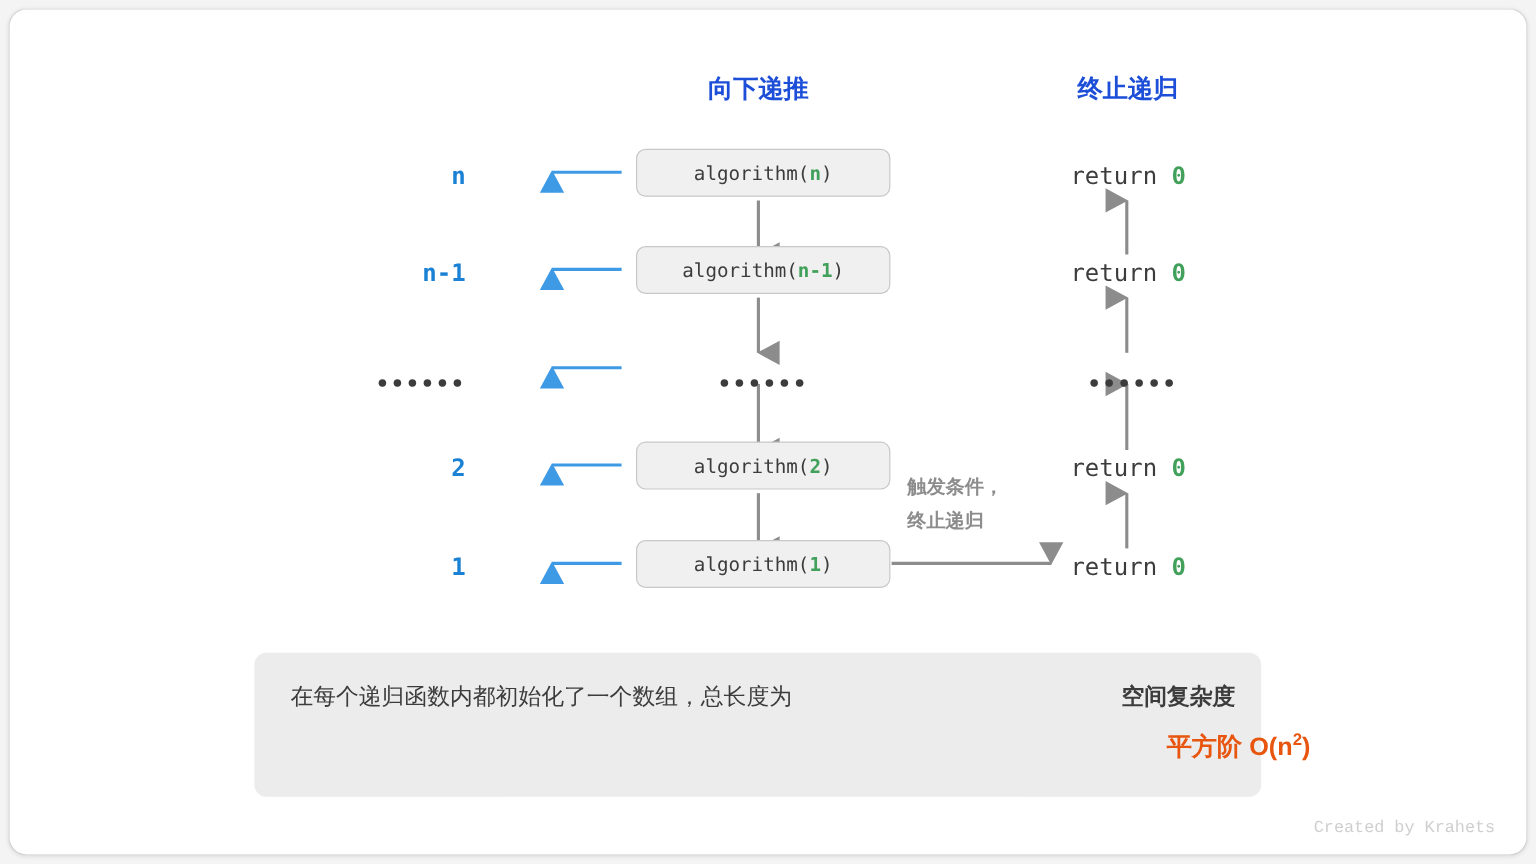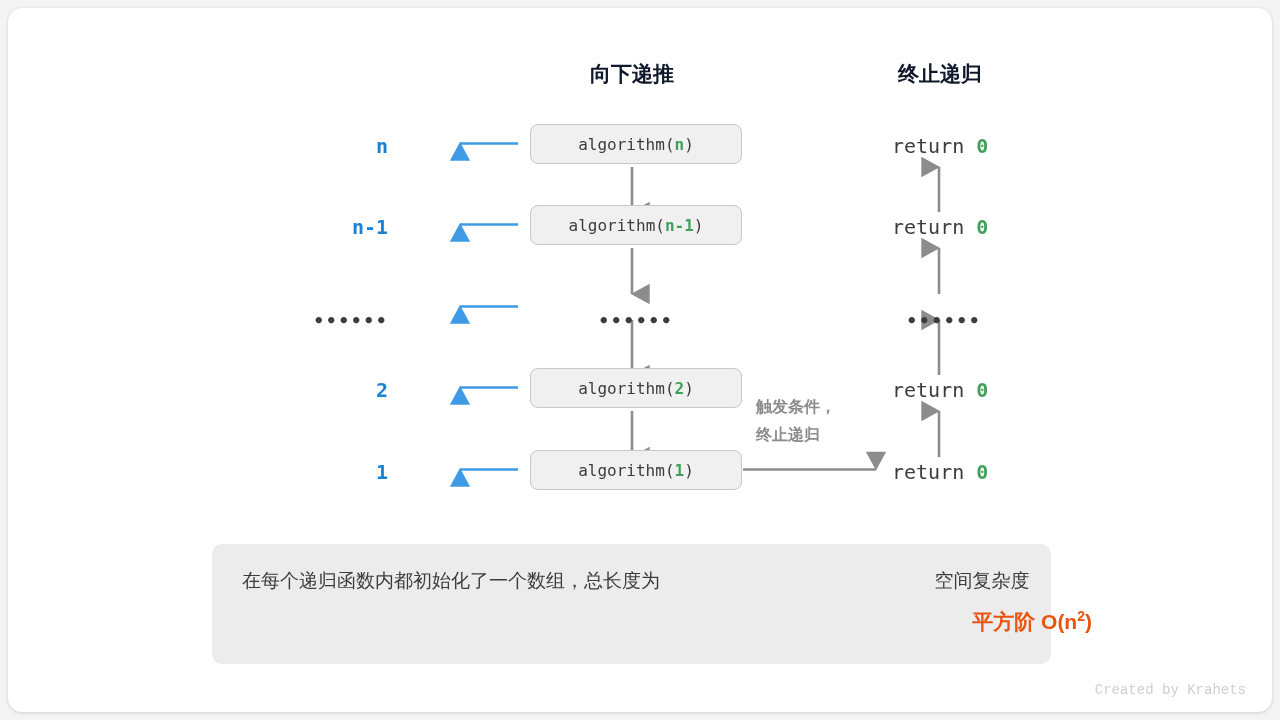--- a/index.html
+++ b/index.html
@@ -33,21 +33,21 @@
   }
 
   
   .col-head {
     position: absolute;
     font-weight: bold;
     font-size: 21px;
     color: #3c3c3c;
     white-space: nowrap;
   }
-  .col-head.muted { color: #0f172a; }
+  .col-head.muted { color: #1d4ed8; }
   .mono-blue {
     font-family: "DejaVu Sans Mono", "Liberation Mono", monospace;
     color: #2e86de;
     font-weight: bold;
   }
 
   
   .len-label {
     position: absolute;
     font-family: "DejaVu Sans Mono", "Liberation Mono", monospace;
@@ -135,21 +135,21 @@
     color: #3c3c3c;
     white-space: nowrap;
   }
   .sum-formula .b { color: #1b81d4; }
   .sum-right-title {
     position: absolute;
     left: 690px;
     top: 24px;
     width: 160px;
     text-align: center;
-    font-weight: normal;
+    font-weight: bold;
     font-size: 19px;
     color: #3c3c3c;
     white-space: nowrap;
   }
   .sum-right-value {
     position: absolute;
     left: 660px;
     top: 64px;
     width: 220px;
     text-align: right;

